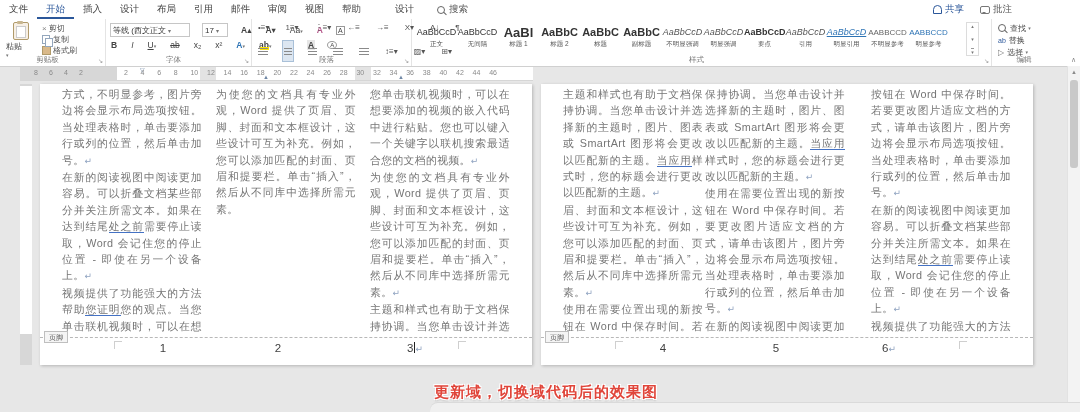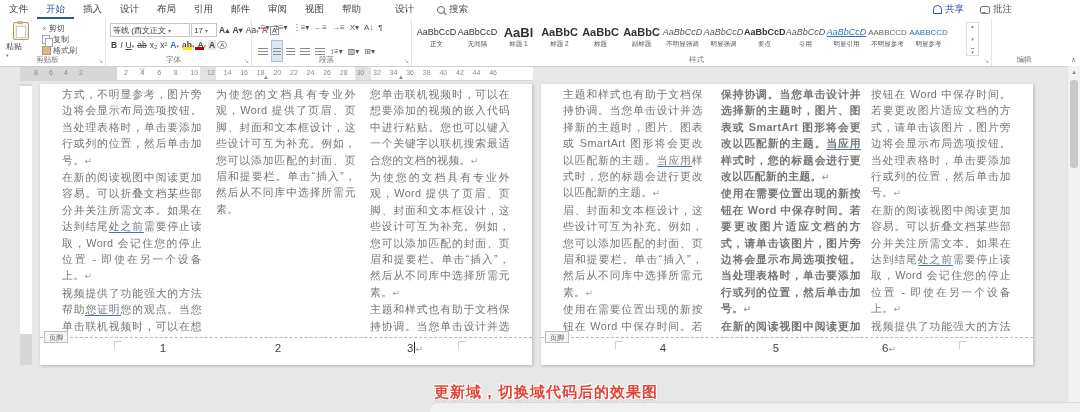--- a/index.html
+++ b/index.html
@@ -29,21 +29,21 @@
   .clipicon{width:14px;height:16px;border:1px solid #b09a6a;background:#f7efe4;border-radius:2px;margin:0 auto 1px;position:relative}
   .clipicon::before{content:"";position:absolute;left:3px;top:-2px;width:6px;height:3px;background:#c8b690;border-radius:1px}
   .clipicon::after{content:"";position:absolute;left:2px;top:3px;width:8px;height:10px;background:#fff;border:1px solid #ccc}
   .mini{position:absolute;left:42px;top:4px;font-size:8px;color:#555}
   .mini div{display:flex;align-items:center;height:11px;white-space:nowrap}
   .i-cut{color:#888;font-size:8px;margin-right:2px}
   .i-copy{width:6px;height:7px;border:1px solid #94a7bd;margin-right:3px;position:relative;background:#fff}
   .i-copy::after{content:"";position:absolute;left:2px;top:2px;width:6px;height:7px;border:1px solid #94a7bd;background:#fff}
   .i-paint{width:7px;height:7px;background:#d9b98a;border:1px solid #b09a6a;margin-right:2px}
   .g-font{width:146px}
-  .frow{position:absolute;left:4px;display:flex;align-items:center;gap:1px}
+  .frow{position:absolute;left:4px;display:flex;align-items:center;gap:12px}
   .frow1{top:4px}.frow2{top:21px}
   .combo{border:1px solid #c6c6c6;height:12px;font-size:8px;display:flex;align-items:center;padding:0 2px;color:#333;white-space:nowrap;overflow:hidden}
   .combo .arr{margin-left:2px;color:#777;font-size:6px}
   .fbtn{font-size:8.5px;color:#444;padding:0 1px;white-space:nowrap}
   .fbtn b{font-weight:bold}
   .fbtn .arr{font-size:5px;color:#777}
   .ubar{display:inline-block;width:9px;height:3px;margin-left:-9px;vertical-align:-2px}
   .boxa{border:1px solid #999;padding:0 1px;font-size:7px}
   
   .g-para{width:160px}
@@ -276,20 +276,28 @@
     <div class="gscroll">
       <span>▴</span>
       <span>▾</span>
       <span style="border-top:1px solid #999">▾</span>
     </div>
     <div class="glabel">样式</div>
     <span class="launch">↘</span>
   </div>
 
   <div class="group g-edit" style="border-right:none">
+    <div style="padding-top:3px">
+      <div class="erow"><span class="mag"></span><span>查找</span>&nbsp;<span style="font-size:5px;color:#777">▾</span></div>
+      <div class="erow">
+          <span style="color:#2b579a;margin-right:3px;font-size:7px">ab</span>
+          <span>替换</span>
+        </div>
+      <div class="erow"><span style="margin-right:3px;color:#777">▷</span><span>选择</span>&nbsp;<span style="font-size:5px;color:#777">▾</span></div>
+    </div>
     <div class="glabel">编辑</div>
   </div>
   <span class="collapse">∧</span>
 </div>
 
 <div id="rulerH">
   <div class="rmargin"></div>
   <div class="rgap" style="left:180px"></div>
   <div class="rgap" style="left:335px"></div>
   <span class="rmk" style="left:120px;top:0">▽</span>
@@ -349,21 +357,21 @@
       <div class="fnum" style="left: 360px;">3<span class="cursor"></span><span class="pmark">↵</span></div>
       <div class="cmark" style="left: 74px;"></div>
       <div class="cmark" style="left: 418px;"></div>
     </div>
     <div class="page" style="left: 541px;">
       <div class="col" style="left: 22px;">
         <p class="para"><span>主题和样式也有助于文档保持协调。当您单击设计并选择新的主题时，图片、图表或 SmartArt 图形将会更改以匹配新的主题。</span><span class="lnk">当应用</span><span>样式时，您的标题会进行更改以匹配新的主题。</span><span class="pmark">↵</span></p>
         <p class="para"><span>眉、封面和文本框设计，这些设计可互为补充。例如，您可以添加匹配的封面、页眉和提要栏。单击“插入”，然后从不同库中选择所需元素。</span><span class="pmark">↵</span></p>
         <p class="para"><span>使用在需要位置出现的新按钮在 Word 中保存时间。若要更改图片适应文档的方式，请单击该图片，图片旁边将会显示布局选项按钮。当处理表格时，单击要</span></p>
       </div>
-      <div class="col" style="left: 180px; font-weight: bold;">
+      <div class="col" style="left: 164px;">
         <p class="para"><span>保持协调。当您单击设计并选择新的主题时，图片、图表或 SmartArt 图形将会更改以匹配新的主题。</span><span class="lnk">当应用</span><span>样式时，您的标题会进行更改以匹配新的主题。</span><span class="pmark">↵</span></p>
         <p class="para"><span>使用在需要位置出现的新按钮在 Word 中保存时间。若要更改图片适应文档的方式，请单击该图片，图片旁边将会显示布局选项按钮。当处理表格时，单击要添加行或列的位置，然后单击加号。</span><span class="pmark">↵</span></p>
         <p class="para"><span>在新的阅读视图中阅读更加容易。可以折叠文档某些部分并关注所需文本。如果在达到结尾</span></p>
       </div>
       <div class="col" style="left: 330px;">
         <p class="para"><span>按钮在 Word 中保存时间。若要更改图片适应文档的方式，请单击该图片，图片旁边将会显示布局选项按钮。当处理表格时，单击要添加行或列的位置，然后单击加号。</span><span class="pmark">↵</span></p>
         <p class="para"><span>在新的阅读视图中阅读更加容易。可以折叠文档某些部分并关注所需文本。如果在达到结尾</span><span class="lnk">处之前</span><span>需要停止读取，Word 会记住您的停止位置 - 即使在另一个设备上。</span><span class="pmark">↵</span></p>
         <p class="para"><span>视频提供了功能强大的方法帮助</span></p>
       </div>
       <div class="fline"></div>

